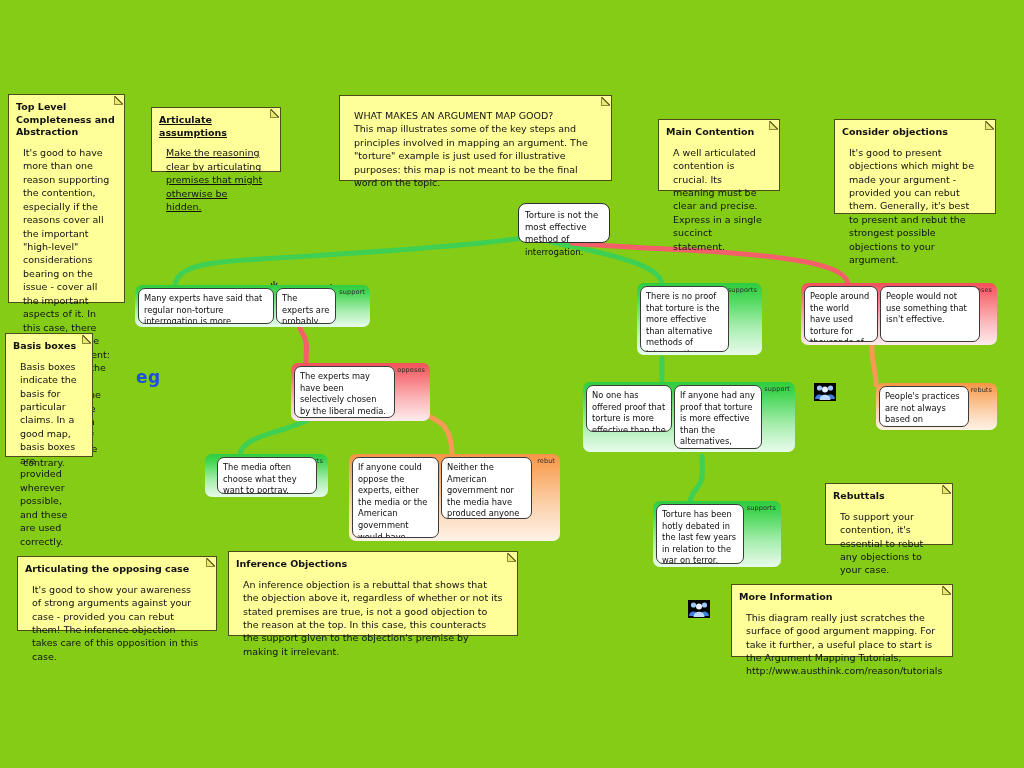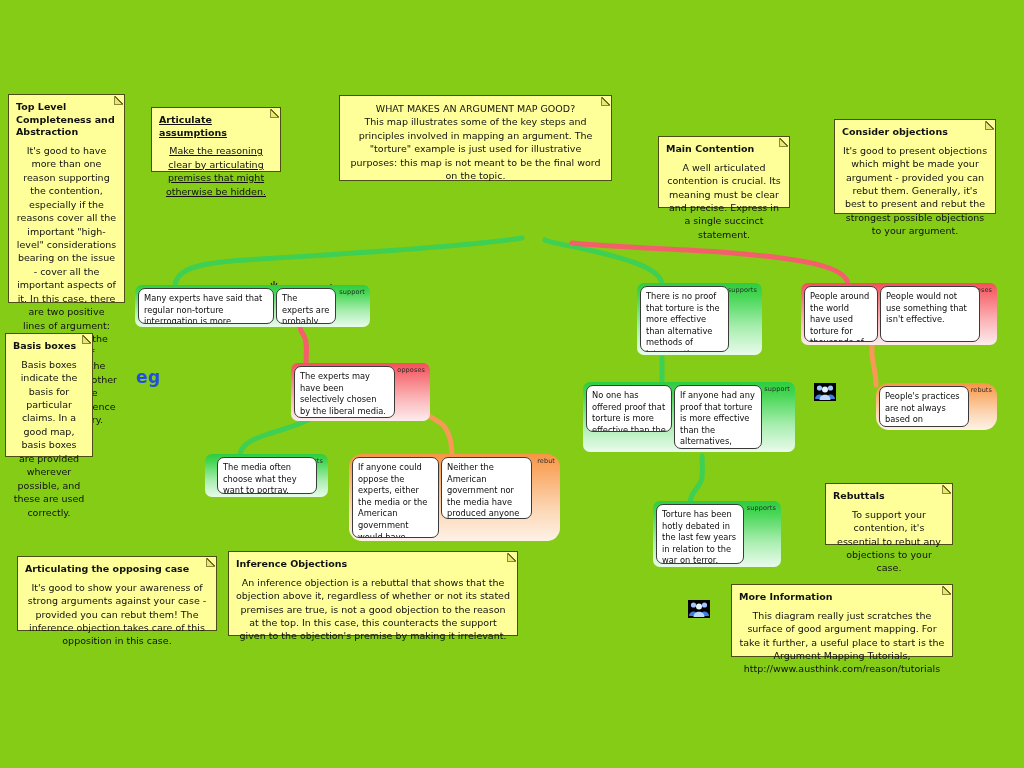--- a/index.html
+++ b/index.html
@@ -24,39 +24,39 @@
     padding:6px 7px 7px 7px;
     box-sizing:border-box;
     z-index:5;
   }
   .note .note-title{
     font-weight:bold;
     font-size:9.5px;
     margin:0 0 5px 0;
     line-height:1.32;
   }
-  .note .note-body{margin:0;white-space:normal;text-align:center;}
+  .note .note-body{margin:7px;white-space:normal;}
   
   .note .fold{
     position:absolute;top:1px;right:1px;width:8px;height:8px;
     background:linear-gradient(225deg,#ffff99 0 48%,#6b6b2a 48% 58%,#e8e86e 58% 100%);
     border-left:1px solid #8a8a3a;border-bottom:1px solid #8a8a3a;
   }
 
   
   .group{
     position:absolute;
     border-radius:7px;
     box-sizing:border-box;
     z-index:4;
     padding-left:26px;
   }
   .group.support{background:linear-gradient(180deg,#2ecc40 0%,#46d654 18%,#a9eeb0 62%,#e9fbec 100%);}
   .group.oppose {background:linear-gradient(180deg,#f4505a 0%,#f66d74 18%,#fbb7ba 62%,#fdeced 100%);}
-  .group.rebut  {background:linear-gradient(180deg,#f79646 0%,#f9a863 18%,#fcd5b2 62%,#fef2e7 100%);border-radius:13px;}
+  .group.rebut  {background:linear-gradient(180deg,#f79646 0%,#f9a863 18%,#fcd5b2 62%,#fef2e7 100%);}
 
   .group .gtag{
     position:absolute;top:4px;right:5px;
     font-size:6.5px;
     color:#2a2a2a;
     letter-spacing:.1px;
     line-height:1;
     font-family:"DejaVu Sans","Liberation Sans",sans-serif;
   }
 
@@ -140,21 +140,21 @@
     <div class="note-title">Articulate assumptions</div>
     <div class="note-body">Make the reasoning clear by articulating premises that might otherwise be hidden.</div>
   </div>
 
   <div class="note" style="left:339px;top:95px;width:273px;height:86px;">
     <span class="fold"></span>
     <div class="note-body" style="white-space:pre-line;">WHAT MAKES AN ARGUMENT MAP GOOD?
 This map illustrates some of the key steps and principles involved in mapping an argument.  The "torture" example is just used for illustrative purposes: this map is not meant to be the final word on the topic.</div>
   </div>
 
-  <div class="note" style="left:658px;top:136px;width:132px;height:72px;">
+  <div class="note" style="left:658px;top:119px;width:122px;height:72px;">
     <span class="fold"></span>
     <div class="note-title">Main Contention</div>
     <div class="note-body">A well articulated contention is crucial.  Its meaning must be clear and precise. Express in a single succinct statement.</div>
   </div>
 
   <div class="note" style="left:834px;top:119px;width:162px;height:95px;">
     <span class="fold"></span>
     <div class="note-title">Consider objections</div>
     <div class="note-body">It's good to present objections which might be made your argument - provided you can rebut them. Generally, it's best to present and rebut the strongest possible objections to your argument.</div>
   </div>
@@ -182,20 +182,23 @@
     <div class="note-title">Inference Objections</div>
     <div class="note-body">An inference objection is a rebuttal that shows that the objection above it, regardless of whether or not its stated premises are true, is not a good objection to the reason at the top.  In this case, this counteracts the support given to  the objection's premise by making it irrelevant.</div>
   </div>
 
   <div class="note" style="left:731px;top:584px;width:222px;height:73px;">
     <span class="fold"></span>
     <div class="note-title">More Information</div>
     <div class="note-body">This diagram really just scratches the surface of good argument mapping.  For take it further, a useful place to start is the Argument Mapping Tutorials, http://www.austhink.com/reason/tutorials</div>
   </div>
 
+  <div class="contention" style="left:518px;top:203px;width:92px;height:40px;">
+    <span>Torture is not the most effective method of interrogation.</span>
+  </div>
 
   <div class="group support" style="left:135px;top:285px;width:235px;height:42px;">
     <span class="gtag">support</span>
     <div class="claim" style="left:3px;top:3px;width:136px;height:36px;">
       <span>Many experts have said that regular non-torture interrogation is more effective than torture.</span>
     </div>
     <div class="claim" style="left:141px;top:3px;width:60px;height:36px;">
       <span>The experts are probably right.</span>
     </div>
   </div>

